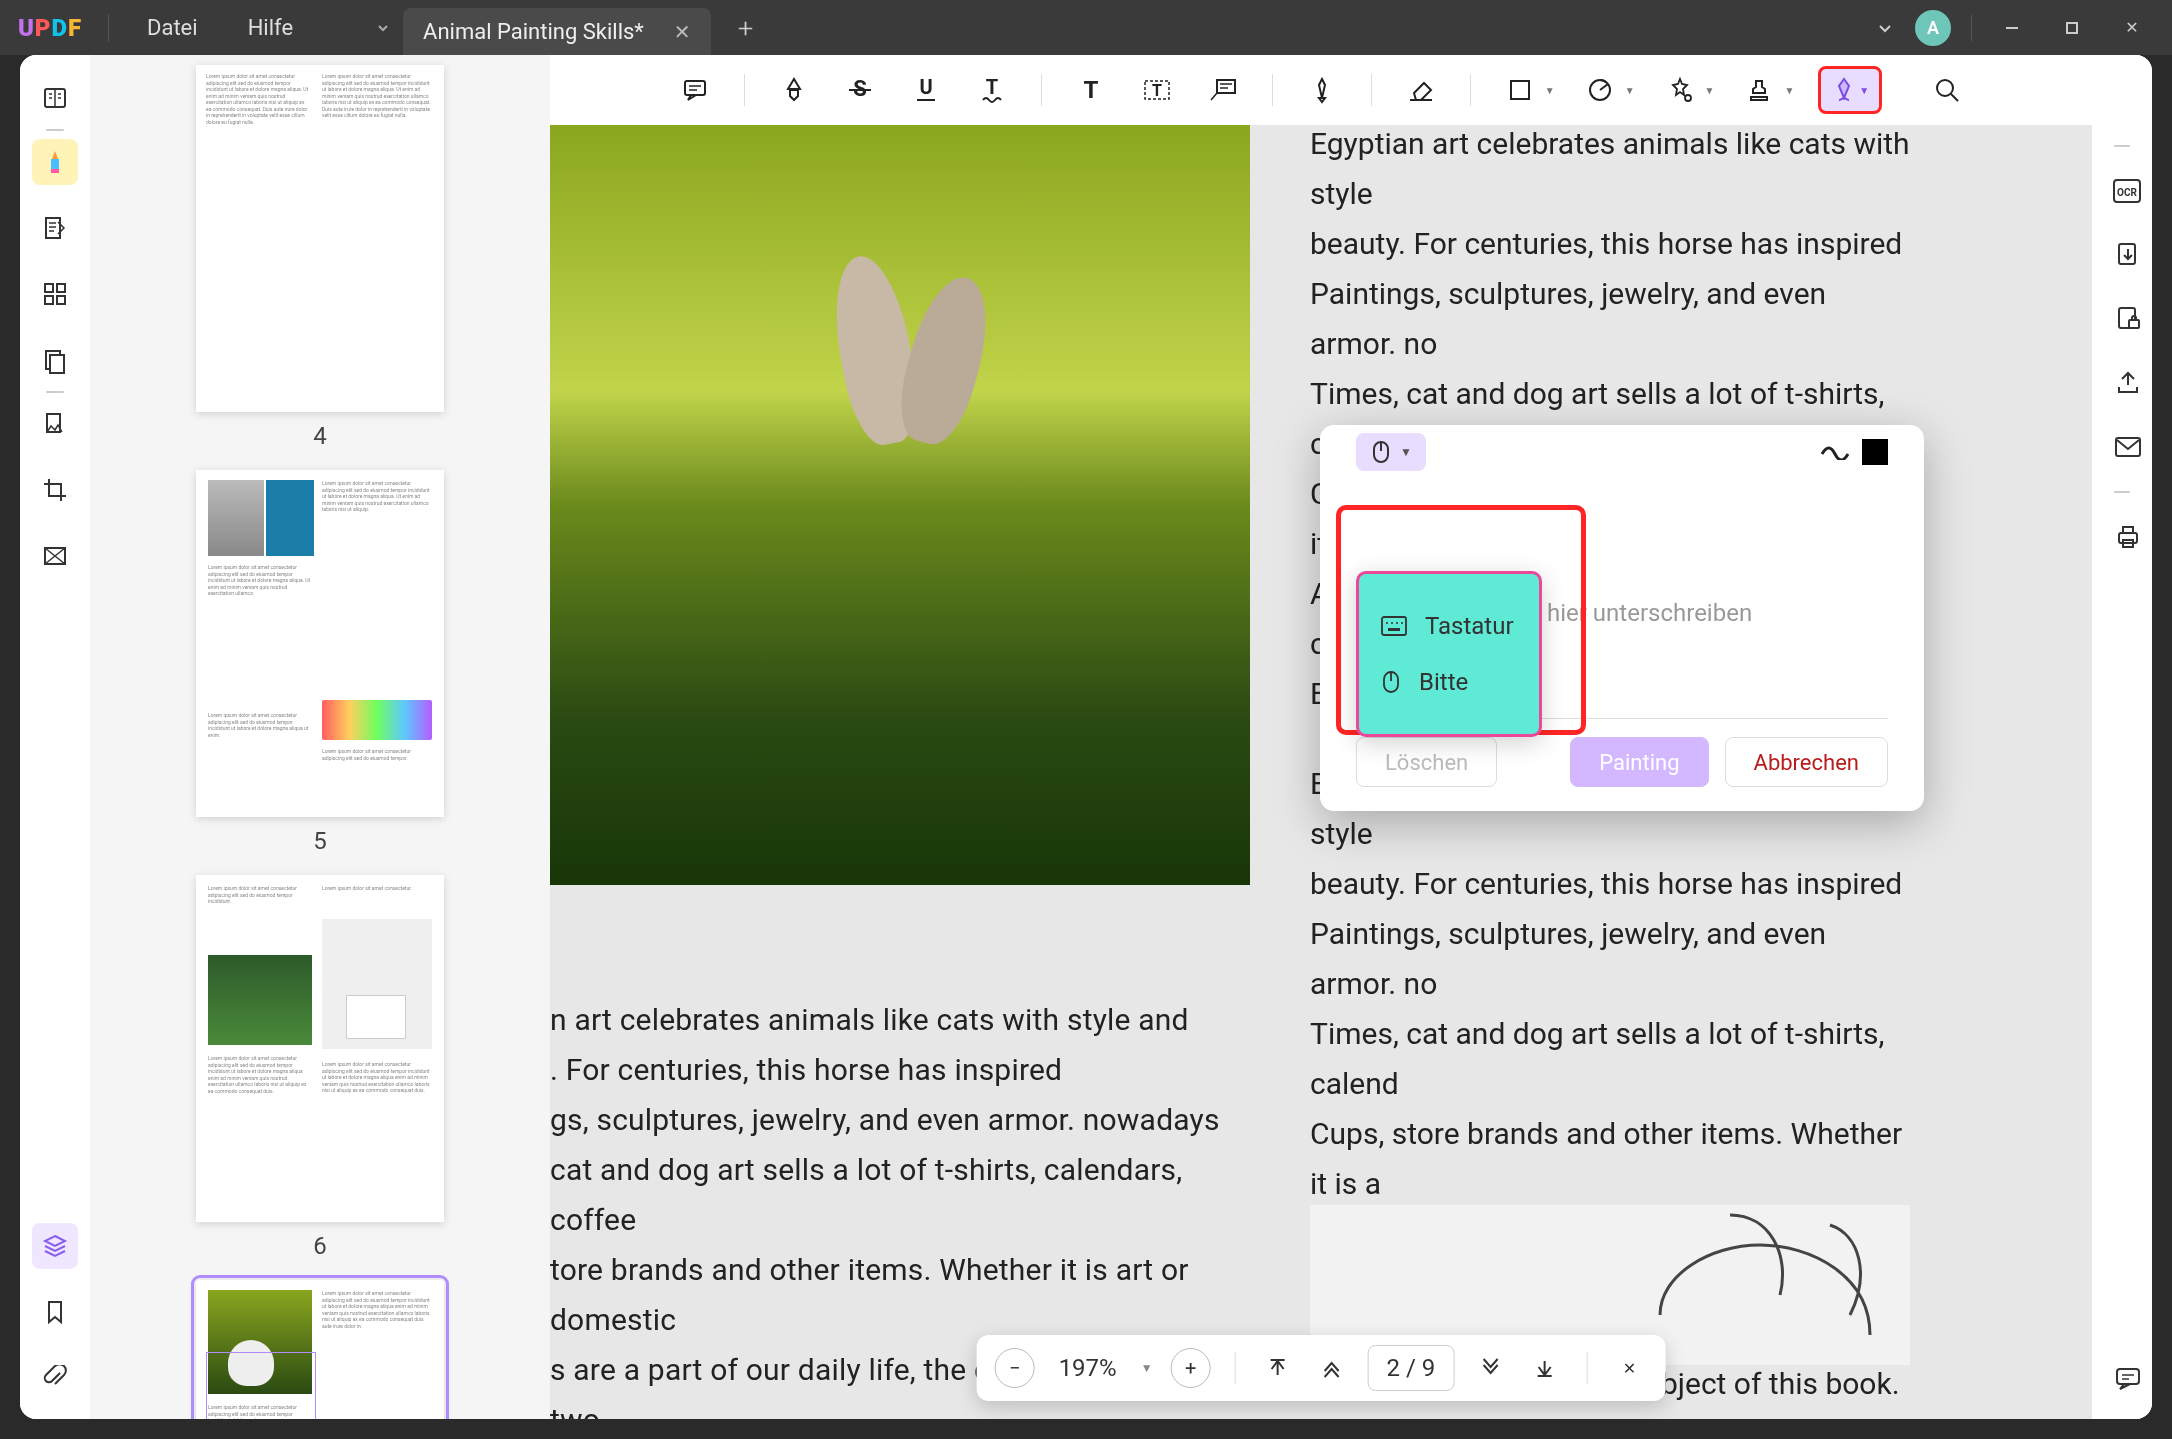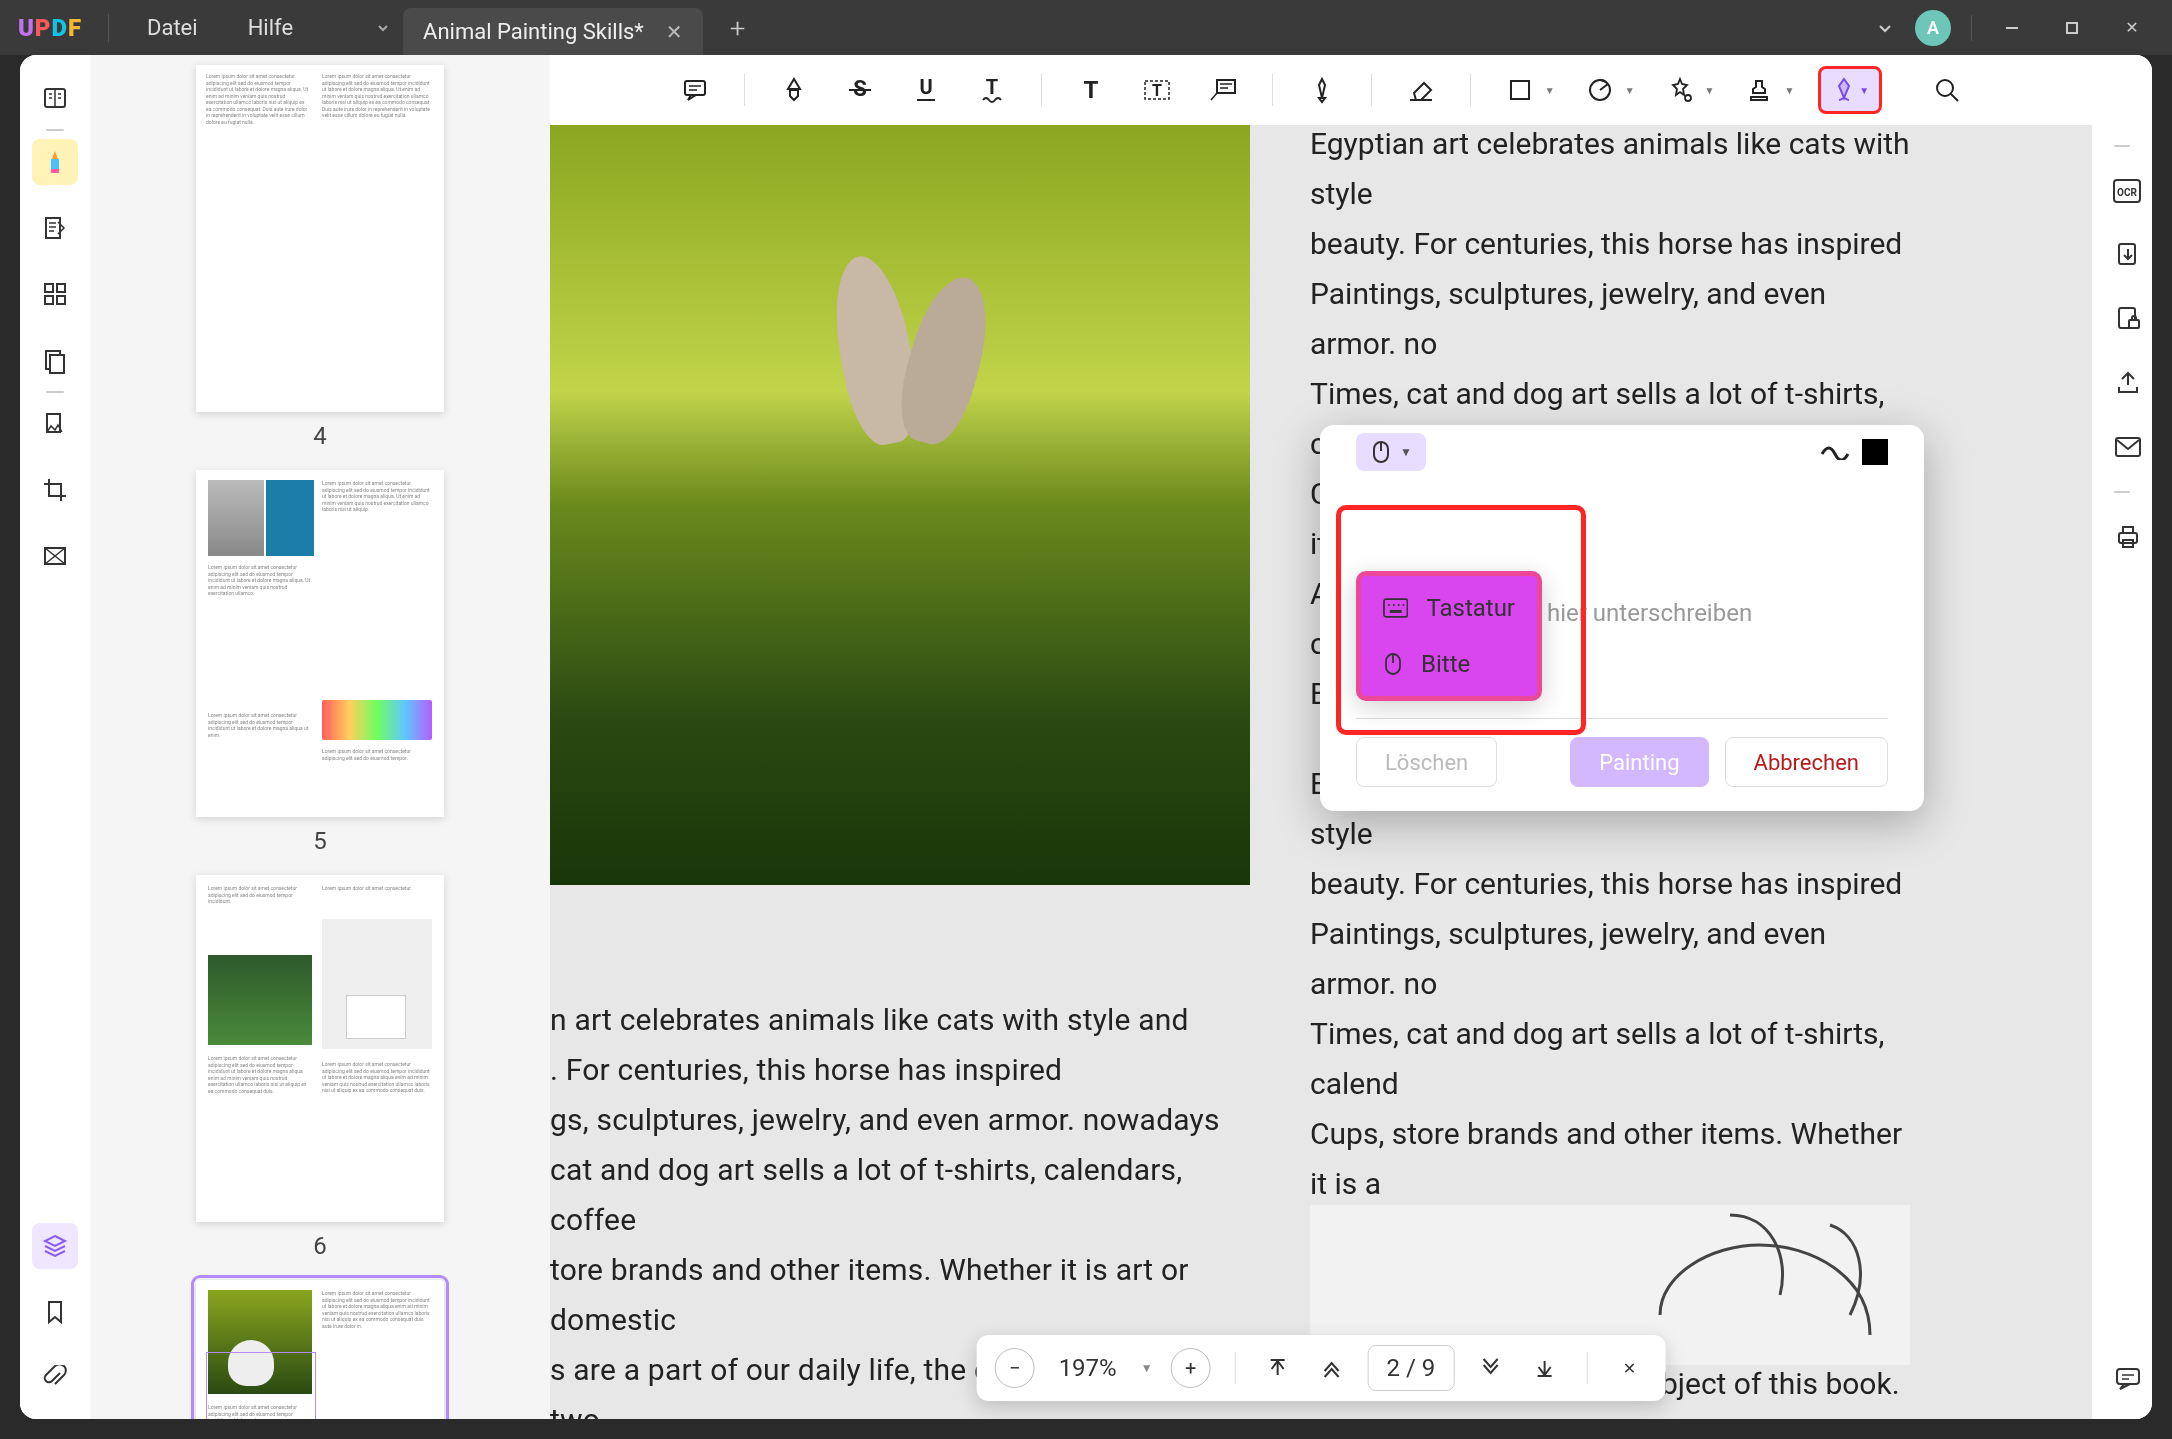--- a/index.html
+++ b/index.html
@@ -8,21 +8,21 @@
 
   
   .titlebar { height: 55px; background: #3a3a3a; display: flex; align-items: center; color: #ddd; }
   .logo { width: 100px; display:flex; align-items:center; justify-content:center; font-weight: 900; font-size: 24px; letter-spacing: 1px; }
   .logo span:nth-child(1){color:#c471ed;} .logo span:nth-child(2){color:#ff5858;} .logo span:nth-child(3){color:#12c2e9;} .logo span:nth-child(4){color:#f7b733;}
   .titlebar .sep { width:1px; height:28px; background:#555; margin:0 8px;}
   .menus { display:flex; gap:50px; padding:0 30px; font-size:22px; }
   .menus div { cursor:pointer; }
   .tabs { display:flex; align-items:center; margin-left:40px; height:100%; }
   .tab-chevron { width:40px; height:40px; display:flex; align-items:center; justify-content:center; color:#999; }
-  .tab { background:#4a4a4a; height:48px; border-radius:8px 8px 0 0; display:flex; align-items:center; padding:0 20px; margin-top:8px; color:#eee; font-size:22px; gap:22px; }
+  .tab { background:#4a4a4a; height:48px; border-radius:8px 8px 0 0; display:flex; align-items:center; padding:0 20px; margin-top:8px; color:#eee; font-size:22px; gap:30px; }
   .tab .close { color:#bbb; font-size:20px; cursor:pointer; }
   .newtab { width:40px; height:40px; display:flex; align-items:center; justify-content:center; color:#ccc; font-size:26px; margin-left:15px; cursor:pointer; }
   .titlecontrols { margin-left:auto; display:flex; align-items:center; gap:20px; padding-right:20px; }
   .titlecontrols .chev { color:#ccc; font-size:20px; cursor:pointer; }
   .avatar { width:36px; height:36px; border-radius:50%; background:#6ec6b8; color:#fff; display:flex; align-items:center; justify-content:center; font-size:18px; font-weight:600; }
   .winbtn { width:40px; height:30px; display:flex; align-items:center; justify-content:center; color:#ccc; cursor:pointer; }
   .titlecontrols .vsep { width:1px; height:26px; background:#555; }
 
   
   .main { position:absolute; top:55px; left:20px; right:20px; bottom:20px; background:#fff; border-radius:16px; overflow:hidden; display:flex; }
@@ -68,21 +68,21 @@
 
   
   .dialog { position:absolute; left:770px; top:370px; width:604px; background:#fff; border-radius:14px; box-shadow:0 12px 46px rgba(0,0,0,0.28); z-index:20; padding-bottom:24px;}
   .dlg-title { text-align:center; padding:24px 0 16px; font-size:24px; color:#222; }
   .dlg-toolbar { display:flex; align-items:center; padding:8px 36px; gap:12px;}
   .dlg-mouse-btn { display:flex; align-items:center; gap:8px; background:#e8dcff; border-radius:8px; padding:6px 14px; cursor:pointer; }
   .dlg-toolbar .grow { flex:1; }
   .stroke-icon { font-size:22px; }
   .color-swatch { width:26px; height:26px; background:#000; }
   .red-box-dropdown { position:absolute; left:16px; top:80px; width:250px; height:230px; border:5px solid #ff2525; border-radius:10px; padding:8px; pointer-events:none;}
-  .dropdown-menu { position:absolute; left:36px; top:146px; width:186px; background:#d946ef; border:5px solid #ec4899; border-radius:10px; box-shadow:0 6px 24px rgba(0,0,0,0.18); padding:4px 0; z-index:25;}
+  .dropdown-menu { position:absolute; left:36px; top:146px; width:186px; background:#5eead4; border:3px solid #ec4899; border-radius:10px; box-shadow:0 6px 24px rgba(0,0,0,0.18); padding:24px 0; z-index:25;}
   .dd-item { display:flex; align-items:center; gap:18px; padding:14px 22px; font-size:24px; color:#333; cursor:pointer;}
   .canvas-area { margin:60px 36px 0; height:180px; border:1px solid #ddd; border-top:none; border-left:none; border-right:none; display:flex; align-items:flex-start; justify-content:center; padding-top:60px; font-size:24px; color:#999; }
   .dlg-actions { display:flex; gap:16px; justify-content:flex-end; padding:18px 36px 0;}
   .dlg-btn { height:50px; border-radius:8px; border:1px solid #ddd; background:#fff; font-size:22px; padding:0 28px; cursor:pointer; color:#b91c1c;}
   .dlg-btn.clear { color:#bbb; margin-right:auto;}
   .dlg-btn.primary { background:#d3b8ff; border-color:#d3b8ff; color:#fff;}
 
   
   .zoombar { position:absolute; left:50%; transform:translateX(-50%); bottom:18px; height:66px; background:#fff; border-radius:12px; box-shadow:0 6px 20px rgba(0,0,0,0.18); display:flex; align-items:center; padding:0 18px; gap:18px; z-index:15; }
   .zoombar .zb-btn { width:40px; height:40px; border-radius:50%; border:1.5px solid #bbb; display:flex; align-items:center; justify-content:center; cursor:pointer; font-size:20px; color:#333; }

